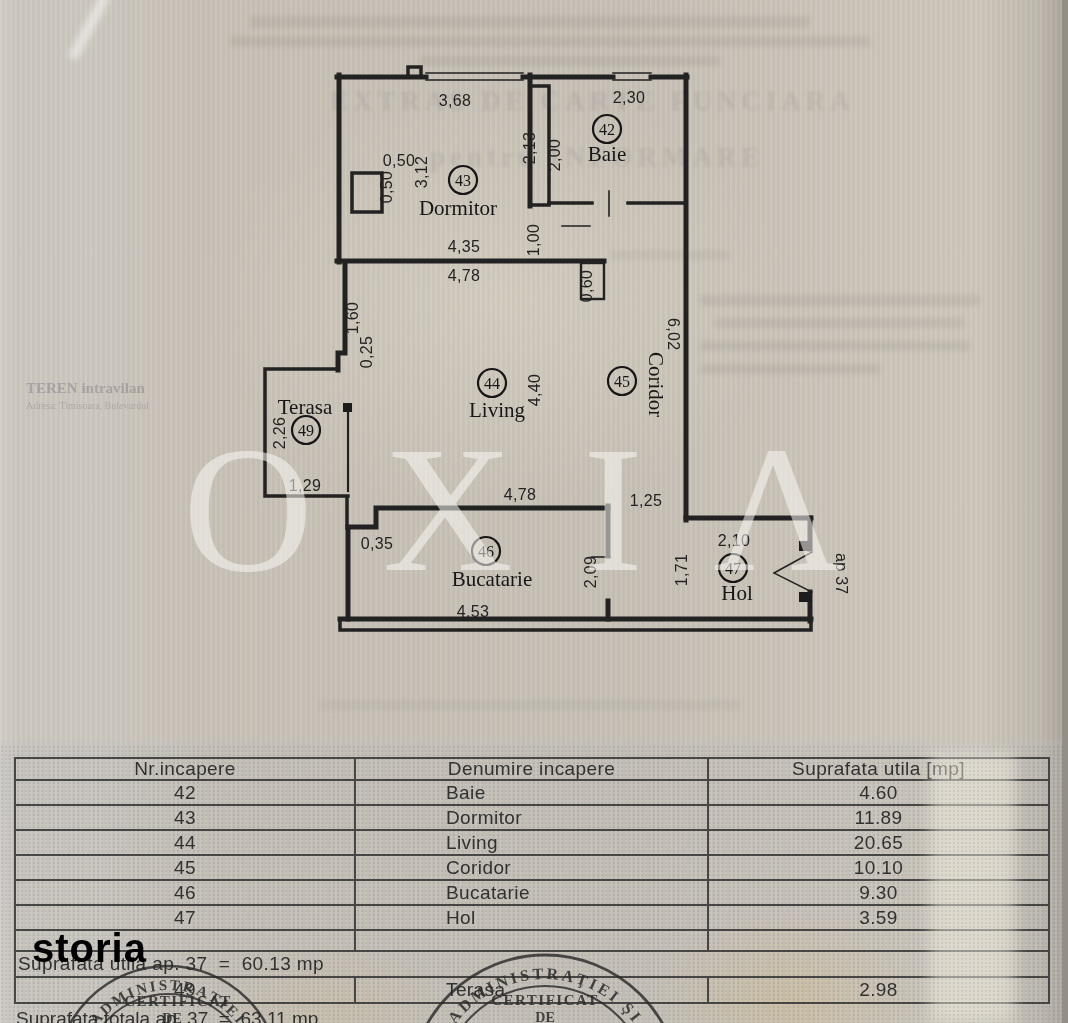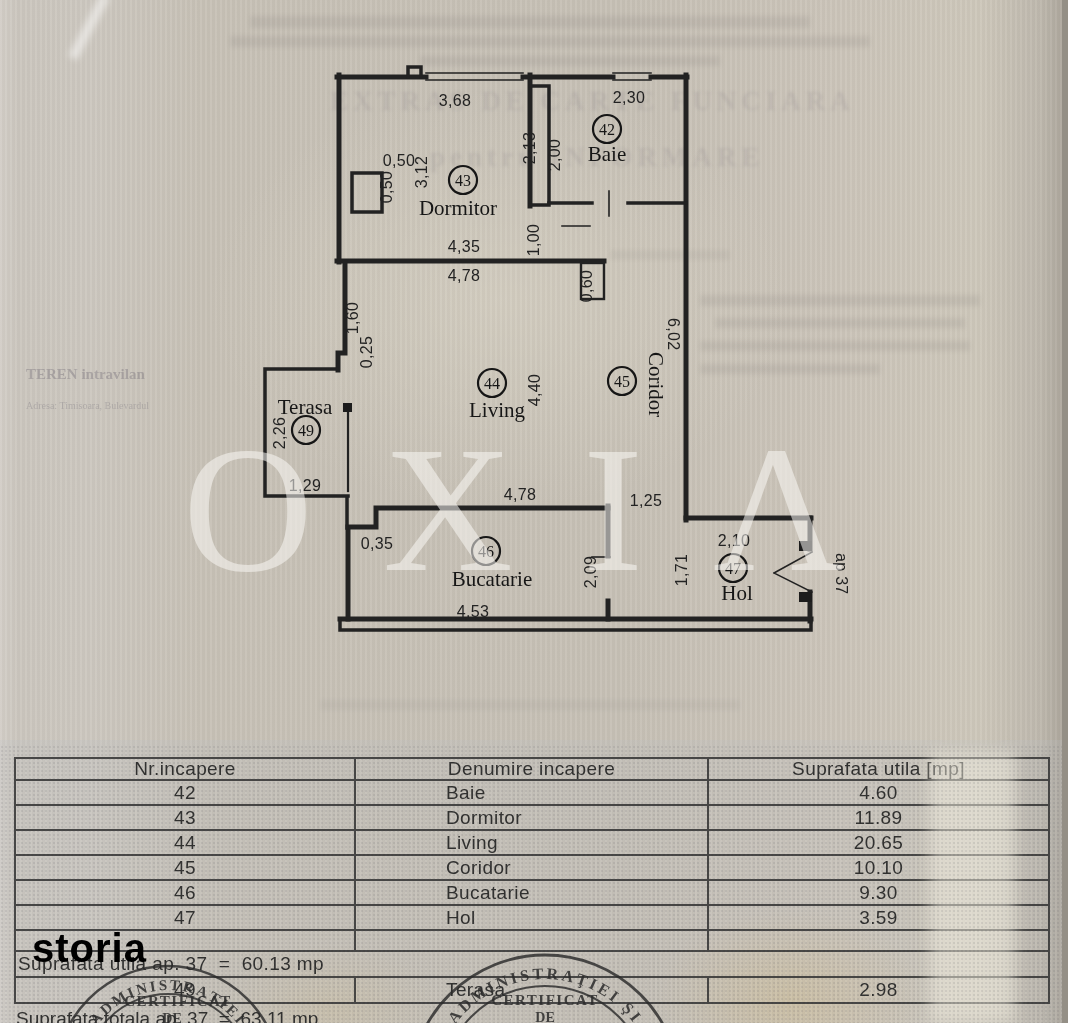--- a/index.html
+++ b/index.html
@@ -66,21 +66,21 @@
 </style>
 </head>
 <body>
 
 <div class="streaks"></div>
 <div class="coolbottom"></div>
 <div class="crease"></div>
 
 <div class="ghost" style="left:330px;top:86px;font-size:27px;letter-spacing:5px;">EXTRAS DE CARTE FUNCIARA</div>
 <div class="ghost" style="left:430px;top:142px;font-size:27px;letter-spacing:5px;">pentru INFORMARE</div>
-<div class="ghost" style="left:26px;top:366px;font-size:15px;color:rgba(85,80,95,.30);filter:blur(.7px);">TEREN intravilan</div>
+<div class="ghost" style="left:26px;top:380px;font-size:15px;color:rgba(85,80,95,.30);filter:blur(.7px);">TEREN intravilan</div>
 <div class="ghost" style="left:26px;top:400px;font-size:10px;color:rgba(85,80,95,.24);filter:blur(.7px);font-weight:normal;">Adresa: Timisoara,  Bulevardul</div>
 <div class="bar" style="left:250px;top:16px;width:560px;height:12px;"></div>
 <div class="bar" style="left:230px;top:36px;width:640px;height:11px;"></div>
 <div class="bar" style="left:420px;top:56px;width:300px;height:10px;"></div>
 <div class="bar" style="left:700px;top:295px;width:280px;height:11px;"></div>
 <div class="bar" style="left:715px;top:318px;width:250px;height:10px;"></div>
 <div class="bar" style="left:700px;top:341px;width:270px;height:10px;"></div>
 <div class="bar" style="left:700px;top:364px;width:180px;height:10px;"></div>
 <div class="bar" style="left:610px;top:250px;width:120px;height:10px;opacity:.7;"></div>
 <div class="bar" style="left:320px;top:700px;width:420px;height:10px;opacity:.6;"></div>

